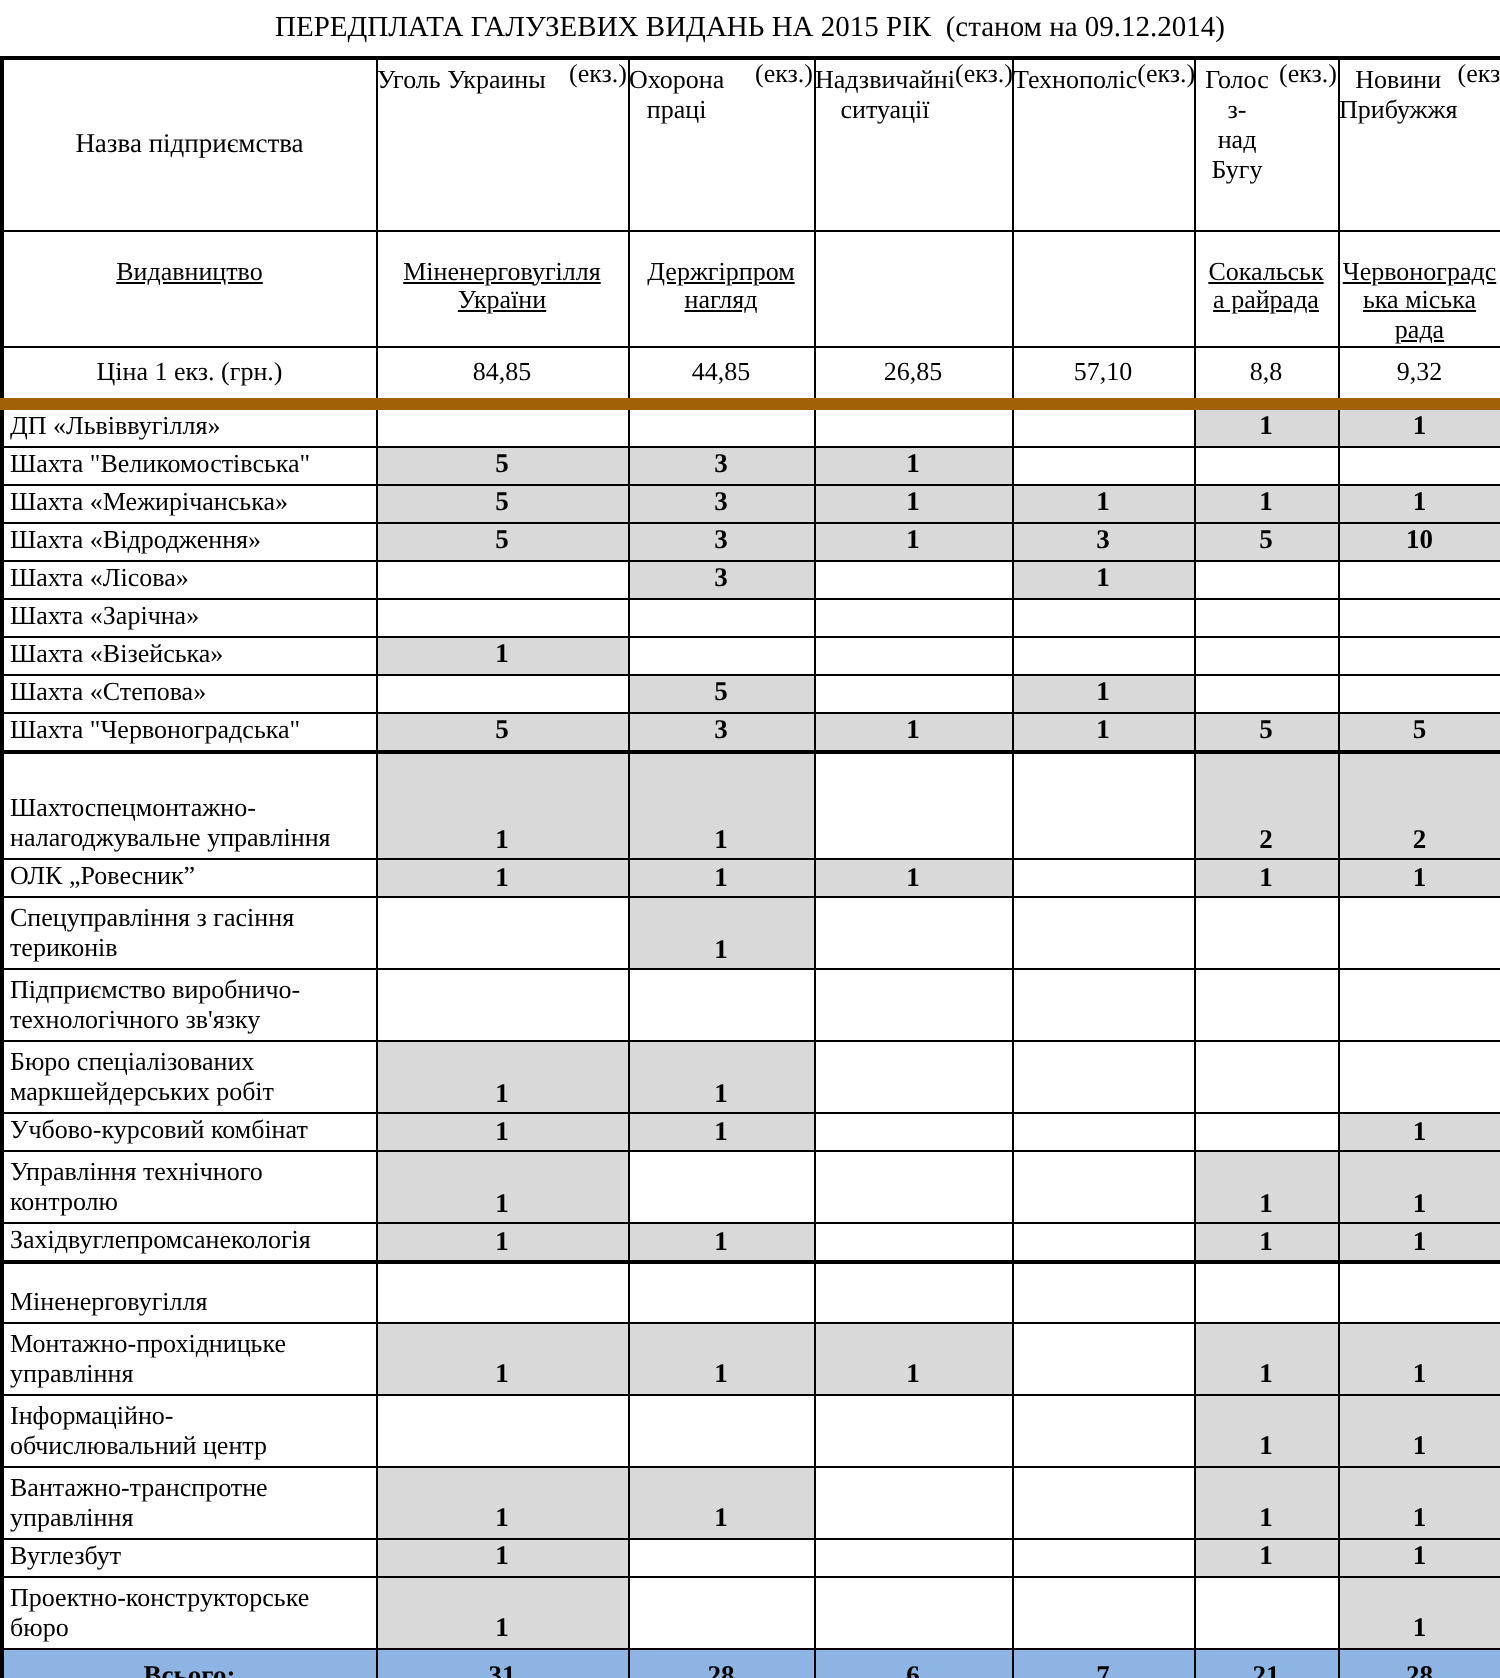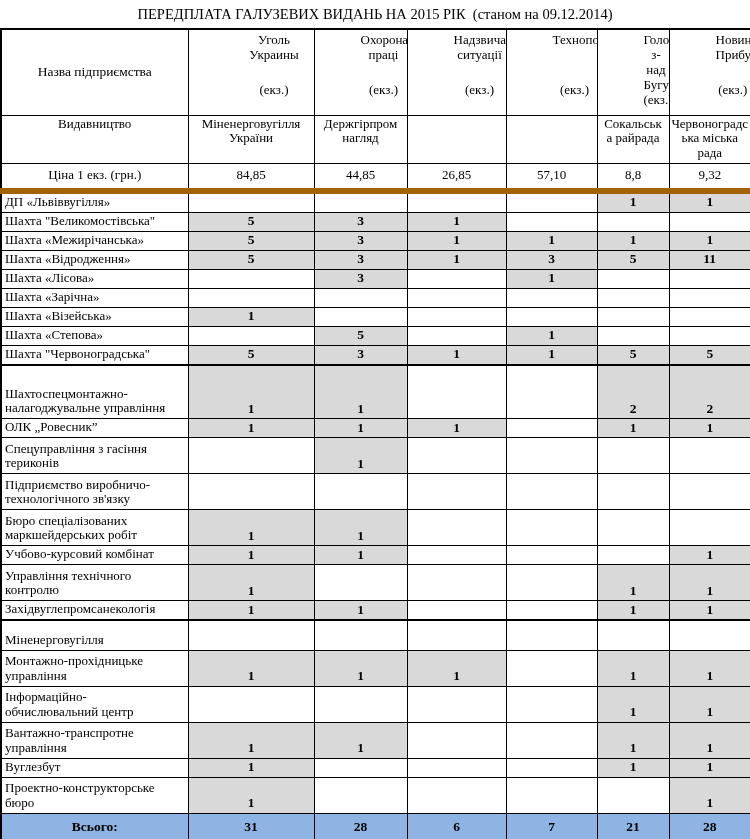--- a/index.html
+++ b/index.html
@@ -15,25 +15,25 @@
     text-align:center; font-size:14.5px; white-space:pre;
   }
   table {
     width:750px; table-layout:fixed; border-collapse:collapse;
     border:2px solid #000;
   }
   td { border:1px solid #000; font-size:13px; line-height:1.15; overflow:hidden; }
   
   .hdrA td { height:86px; vertical-align:top; text-align:center; }
   .corner { vertical-align:middle !important; font-size:13.5px; }
-  .jflex { display:flex; flex-direction:column; justify-content:space-between; height:72px;margin-left:46px; }
+  .jflex { display:flex; flex-direction:row; justify-content:space-between; height:72px; }
   .jname { padding-top:3px; white-space:pre-line; }
   .junit { padding-bottom:4px; }
   
-  .hdrB td { height:48px; vertical-align:top; text-align:center; white-space:pre-line; padding-top:1px; }
+  .hdrB td { height:48px; vertical-align:top; text-align:center; white-space:pre-line; padding-top:13px;text-decoration:underline; }
   
   .price td { height:28px; vertical-align:middle; text-align:center; border-bottom:6px solid #a16207; }
   .price .lblc { text-align:center; }
   
   .lbl {
     text-align:left; vertical-align:bottom;
     padding:1px 2px 2px 3px; white-space:pre-line;
   }
   .val {
     text-align:center; vertical-align:bottom; font-weight:bold;
@@ -167,21 +167,21 @@
           <td class="val shade">1</td>
           <td class="val shade">1</td>
         </tr>
         <tr class="h-s">
           <td class="lbl">Шахта «Відродження»</td>
           <td class="val shade">5</td>
           <td class="val shade">3</td>
           <td class="val shade">1</td>
           <td class="val shade">3</td>
           <td class="val shade">5</td>
-          <td class="val shade">11</td>
+          <td class="val shade">10</td>
         </tr>
         <tr class="h-s">
           <td class="lbl">Шахта  «Лісова»</td>
           <td class="val"></td>
           <td class="val shade">3</td>
           <td class="val"></td>
           <td class="val shade">1</td>
           <td class="val"></td>
           <td class="val"></td>
         </tr>

